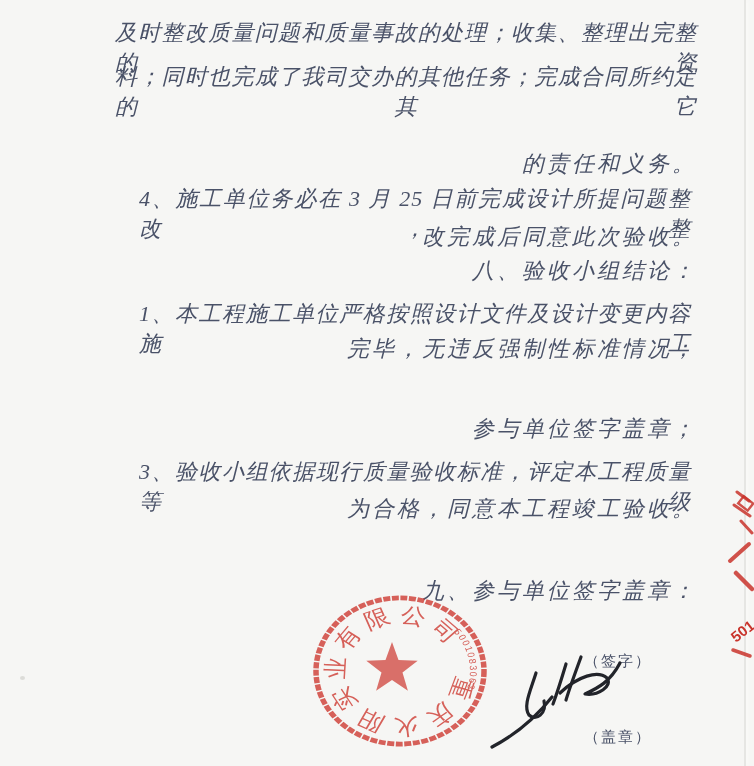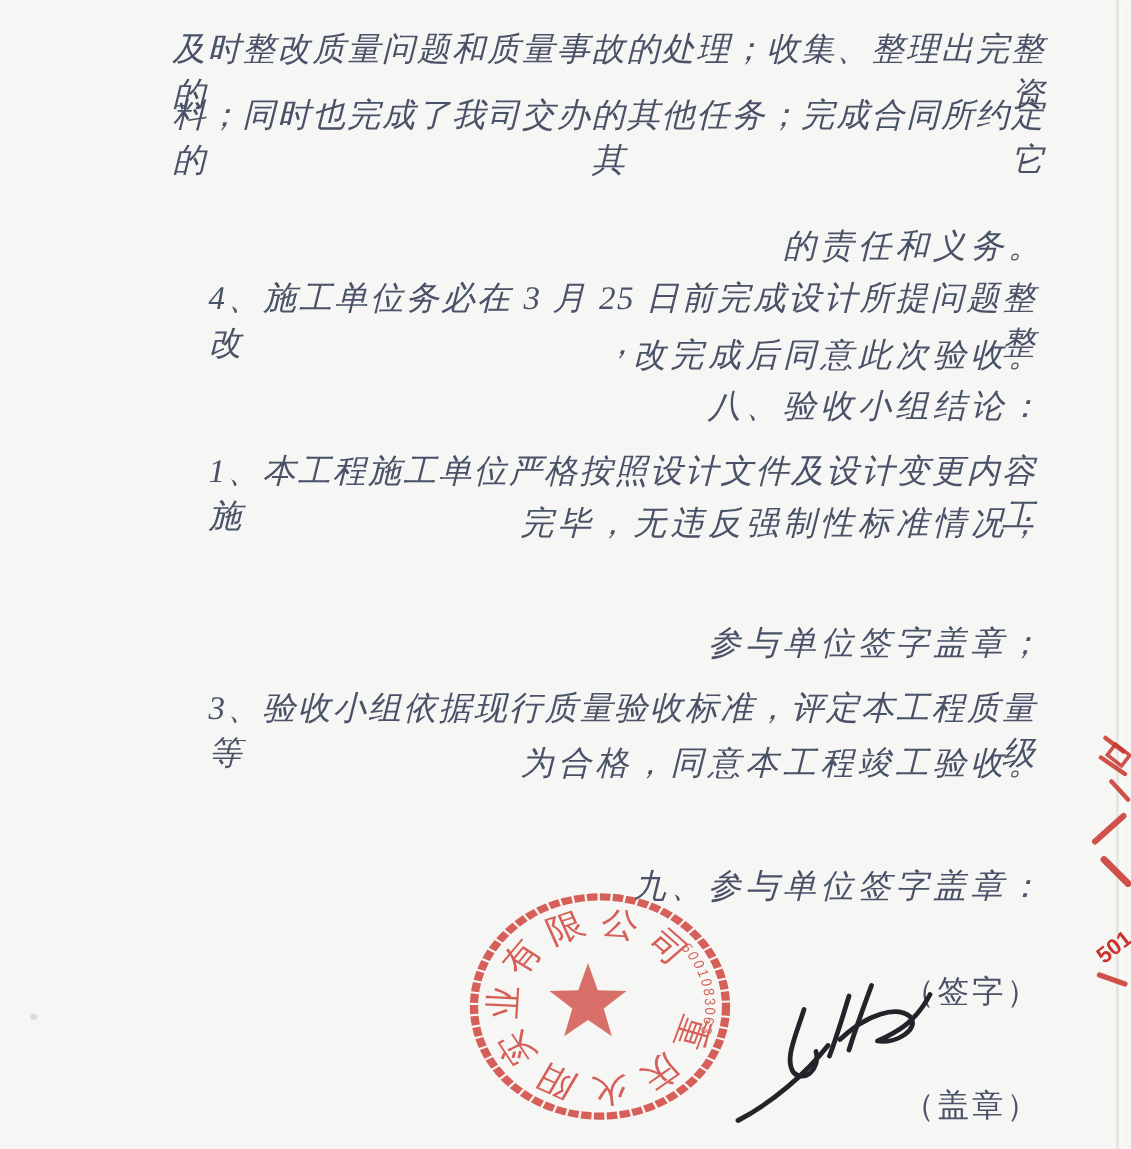--- a/index.html
+++ b/index.html
@@ -12,21 +12,21 @@
   .line{
     position:absolute;left:115px;width:582px;height:30px;line-height:30px;
     font-size:22px;color:#4a5268;letter-spacing:1px;white-space:nowrap;font-style:italic;
   }
   .justify{
     text-align:justify;text-align-last:justify;white-space:normal;
   }
   .indent{left:139px;width:552px;}
   .loose{letter-spacing:3px;text-align:right;}
   .sig-label{
-    position:absolute;left:602px;font-size:21px;color:#4a5268;letter-spacing:2px;
+    position:absolute;left:584px;font-size:15px;color:#4a5268;letter-spacing:2px;
     height:26px;line-height:26px;white-space:nowrap;text-align:center;
   }
   .scan-line{
     position:absolute;top:0;left:744px;width:2px;height:766px;
     background:#e6e6e3;box-shadow:2px 0 3px #fbfbf9;
   }
   .speck{
     position:absolute;left:20px;top:676px;width:5px;height:4px;border-radius:50%;
     background:#dcdcd8;
   }

